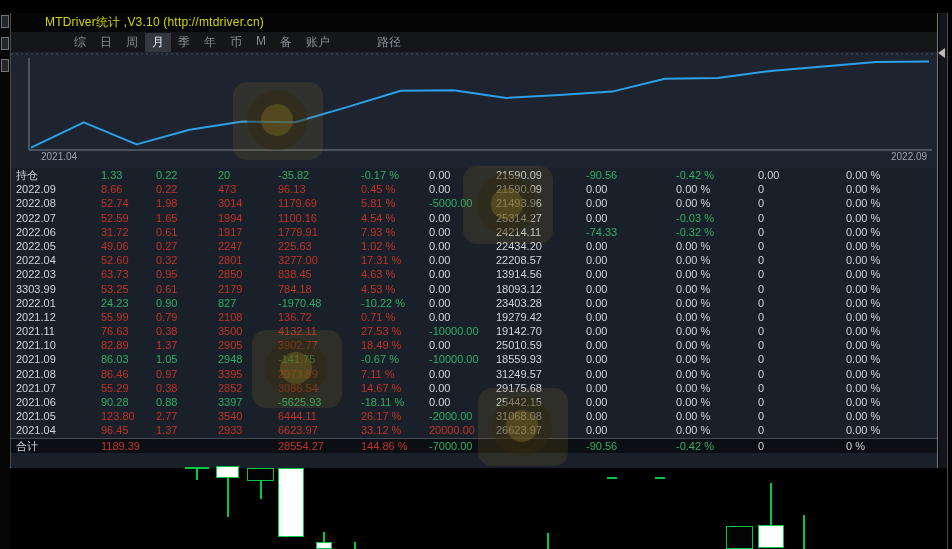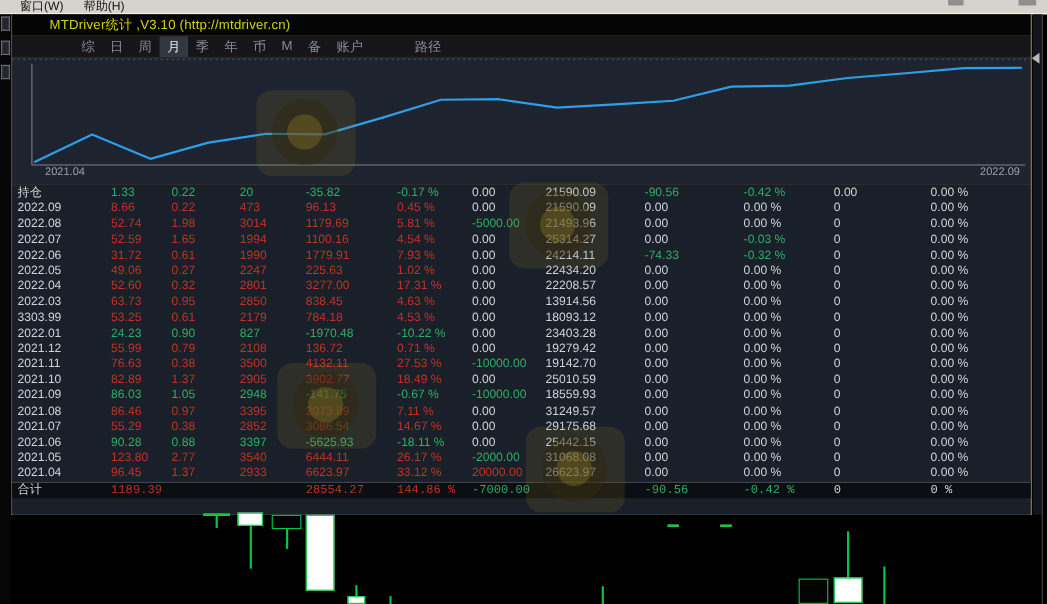--- a/index.html
+++ b/index.html
@@ -13,21 +13,21 @@
   .mitem { position:absolute; top:-1px; font-size:11px; color:#111; line-height:14px; }
   .mitem.m0 { left:18px; } .mitem.m1 { left:76px; }
   .winmark { position:absolute; top:0; height:5px; background:#8f8f8f; }
   .winmark.a { left:862px; width:14px; } .winmark.b { left:926px; width:16px; }
 
   
   .left-strip { position:absolute; left:0; top:13px; width:10px; height:536px; background:#060606; }
   .mini-icon { position:absolute; left:1px; width:8px; height:13px; background:#23262b; border:1px solid #6f737a; }
 
   
-  .panel { position:absolute; left:10px; top:13px; width:928px; height:455px; background:#a16207;
+  .panel { position:absolute; left:10px; top:13px; width:928px; height:455px; background:#737373;
            border-left:1px solid #4a4a4a; border-right:1px solid #777; border-bottom:1px solid #9aa0a0; }
   .titlebar { position:relative; height:19px; background:#050505; }
   .title { position:absolute; left:34px; top:0; line-height:19px; font-size:12px; color:#d4d400; letter-spacing:.2px; }
   .tabbar { position:relative; height:20px; background:#141619; display:flex; align-items:center; padding-left:56px; }
   .tab { padding:1px 7px; font-size:12px; color:#878c94; cursor:default; }
   .tab.selected { background:#33383f; color:#e6e8eb; }
   .tab-path { margin-left:40px; font-size:12px; color:#878c94; }
 
   
   .chart { position:relative; height:116px; background:#1d2430; }
@@ -39,21 +39,21 @@
   .xlabel.l { left:30px; } .xlabel.r { left:880px; }
 
   
   .stats-table { position:relative; height:300px; background:#192029; font-size:11px; }
   .trow, .thead { display:grid; padding-left:5px;
     grid-template-columns:85px 55px 62px 60px 83px 68px 67px 90px 90px 82px 88px 1fr;
     height:14.2px; line-height:14.2px; white-space:nowrap; }
   .thead { height:16px; line-height:16px; }
   .cell { overflow:hidden; }
   .c-h { color:#ccd1d7; } .c-w { color:#cfd4da; } .c-r { color:#c13326; } .c-g { color:#2fae65; }
-  .trow.total { background:#0b0e12; border-top:1px solid #454b54; height:15px; line-height:14px;font-family:Liberation Mono, monospace; }
+  .trow.total { background:#0b0e12; border-top:1px solid #454b54; height:15px; line-height:14px; }
 
   
   .wm { position:absolute; border-radius:14px; background:rgba(148,126,38,.17); width:90px; height:78px; }
   .wm-c { position:absolute; left:14px; top:8px; width:60px; height:60px; border-radius:50%;
           background:rgba(52,40,14,.45); }
   .wm-c::after { content:""; position:absolute; left:14px; top:14px; width:32px; height:32px;
           border-radius:50%; background:rgba(148,126,38,.35); }
 
   
   .right-gutter { position:absolute; left:939px; top:13px; width:8px; height:455px; background:#12161c; }
@@ -66,28 +66,20 @@
   .candle-body { position:absolute; border:1px solid #00c840; }
   .candle-body.solid { background:#fff; }
   .candle-body.hollow { background:#040404; }
   .candle-wick { position:absolute; width:2px; background:#00c840; }
 </style>
 </head>
 <body>
 
 <div id="screen">
 
-  <div class="menubar">
-    <div id="menu-items">
-        <span class="mitem m0">窗口(W)</span>
-        <span class="mitem m1">帮助(H)</span>
-      </div>
-    <div class="winmark a"></div>
-    <div class="winmark b"></div>
-  </div>
 
   <div class="left-strip">
     <div class="mini-icon" style="top:2px"></div>
     <div class="mini-icon" style="top:24px"></div>
     <div class="mini-icon" style="top:46px"></div>
   </div>
 
   <div class="panel">
     <div class="titlebar">
       <span class="title">MTDriver统计 ,V3.10 (http://mtdriver.cn)</span>
@@ -175,21 +167,21 @@
             <span class="cell c-w">25314.27</span>
             <span class="cell c-w">0.00</span>
             <span class="cell c-g">-0.03 %</span>
             <span class="cell c-w">0</span>
             <span class="cell c-w">0.00 %</span>
           </div>
           <div class="trow">
             <span class="cell c-w">2022.06</span>
             <span class="cell c-r">31.72</span>
             <span class="cell c-r">0.61</span>
-            <span class="cell c-r">1990</span>
+            <span class="cell c-r">1917</span>
             <span class="cell c-r">1779.91</span>
             <span class="cell c-r">7.93 %</span>
             <span class="cell c-w">0.00</span>
             <span class="cell c-w">24214.11</span>
             <span class="cell c-g">-74.33</span>
             <span class="cell c-g">-0.32 %</span>
             <span class="cell c-w">0</span>
             <span class="cell c-w">0.00 %</span>
           </div>
           <div class="trow">

